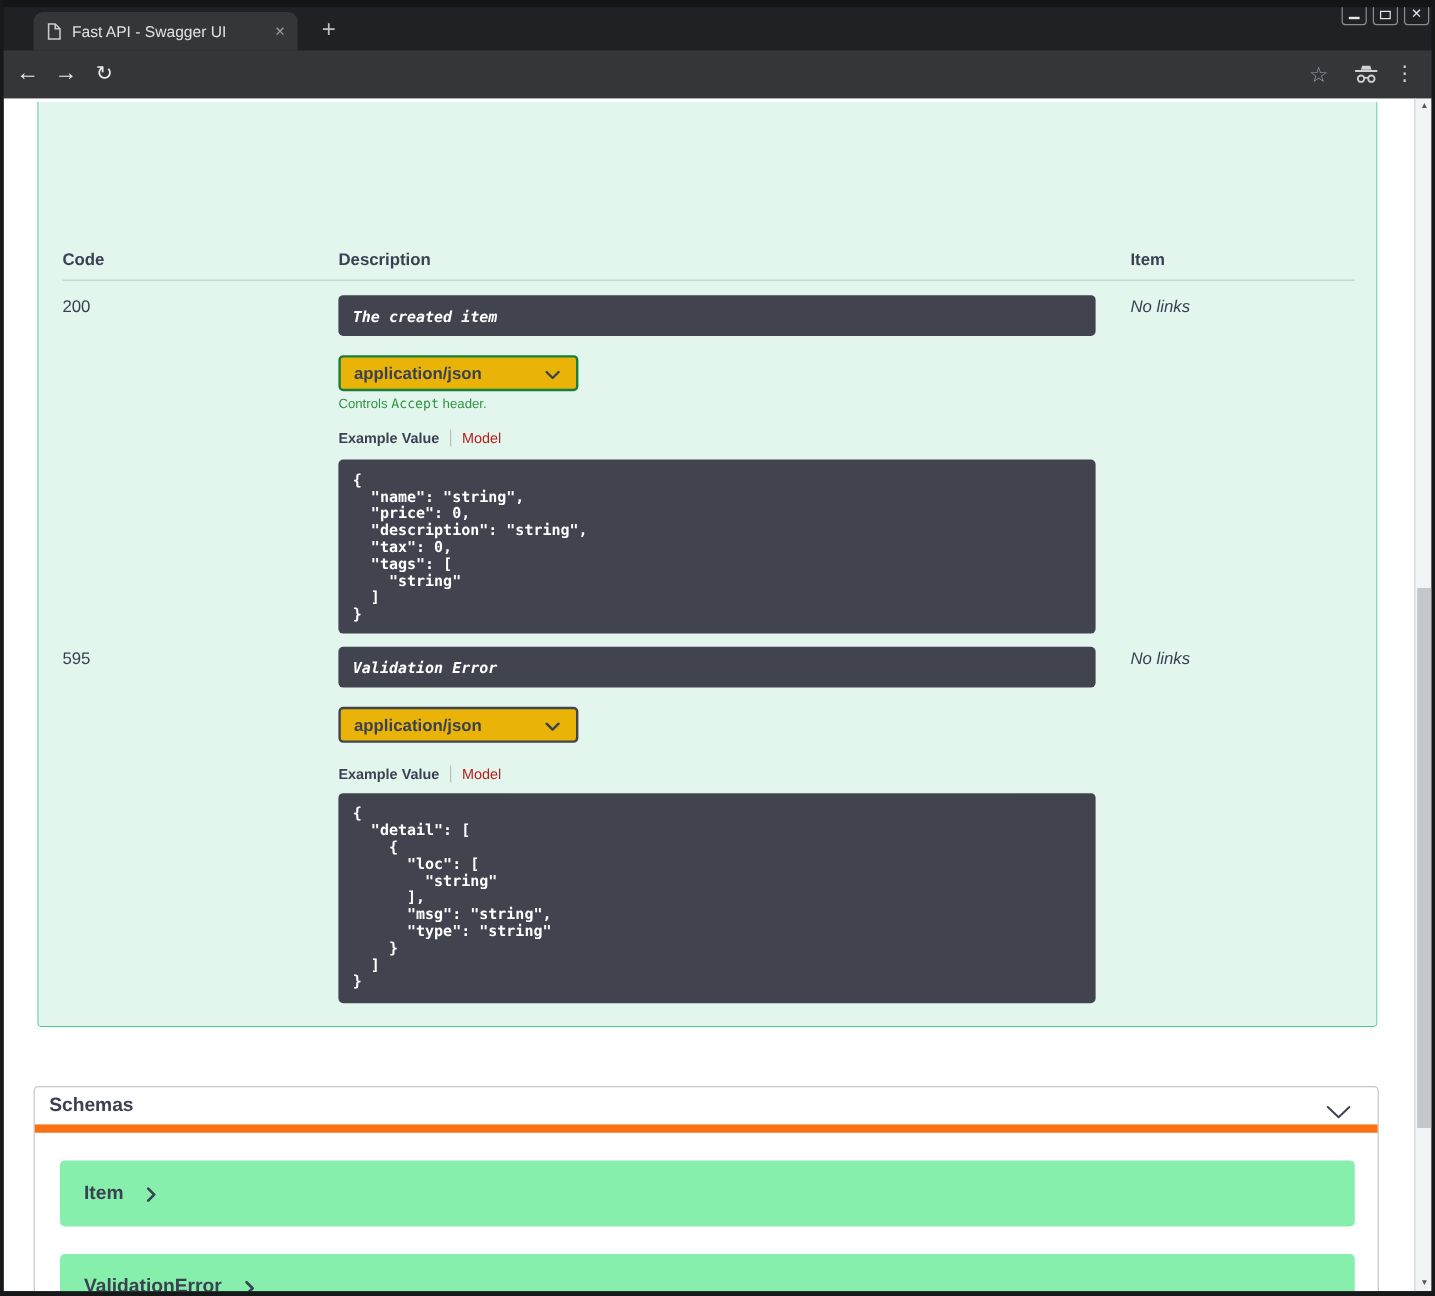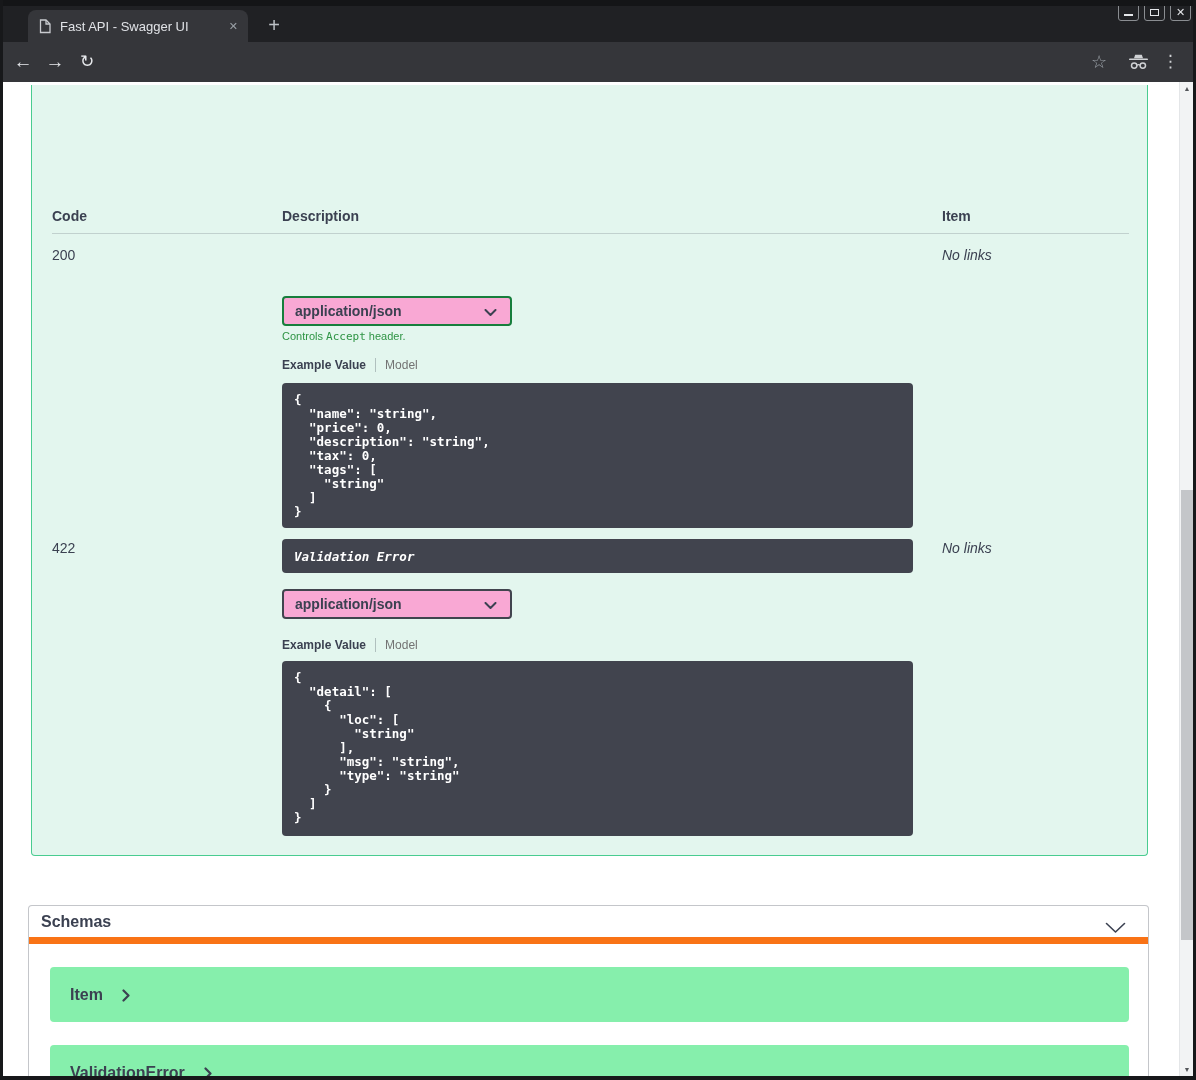--- a/index.html
+++ b/index.html
@@ -71,33 +71,33 @@
   .rc-1 { top:162px; } .rc-2 { top:455px; }
   .resp-nolinks { position:absolute; left:910px; font-size:14px; font-style:italic; color:#3b4151; }
   .nl-1 { top:162px; } .nl-2 { top:455px; }
 
   .desc-box { position:absolute; left:250px; width:631px; height:34px; background:#41444e; border-radius:4px;
               display:flex; align-items:center; }
   .db-1 { top:161px; } .db-2 { top:454px; }
   .desc-box span { margin-left:12px; font-family:"DejaVu Sans Mono", monospace; font-size:12.5px;
                    font-weight:700; font-style:italic; color:#ffffff; }
 
-  .media-select { position:absolute; left:250px; width:230px; height:30px; background:#f9a8d4;
+  .media-select { position:absolute; left:250px; width:200px; height:30px; background:#eab308;
                   border:2px solid #41444e; border-radius:4px; display:flex; align-items:center; }
   .ms-1 { top:211px; border-color:#177e3c; } .ms-2 { top:504px; }
   .media-select .ms-label { margin-left:11px; font-size:14px; font-weight:700; color:#3b4151; }
   .media-select svg { position:absolute; right:13px; top:11px; }
 
   .accept-note { position:absolute; left:250px; top:245px; font-size:11px; color:#2e9444; }
   .accept-note .mono { font-family:"DejaVu Sans Mono", monospace; font-size:11px; }
 
   .tabrow { position:absolute; left:250px; display:flex; align-items:center; height:15px;justify-content:space-between; }
   .tr-1 { top:272px; } .tr-2 { top:552px; }
   .tab-example { font-size:12px; font-weight:700; color:#3b4151; }
-  .tab-model { font-size:12px; color:#737373; }
+  .tab-model { font-size:12px; color:#b91c1c; }
   .tab-sep { width:1px; height:14px; background:rgba(59,65,81,.3); margin:0 9px; }
 
   .code-block { position:absolute; left:250px; width:631px; background:#41444e; border-radius:4px;
                 padding:10px 12px; }
   .cb-1 { top:298px; height:145px; } .cb-2 { top:576px; height:175px; }
   .code-block pre { font-family:"DejaVu Sans Mono", monospace; font-size:12.5px; line-height:14px;
                     font-weight:700; color:#ffffff; white-space:pre; }
 
   
   .schemas { position:absolute; left:25px; top:823px; width:1121px; height:300px; background:#ffffff;
@@ -173,20 +173,23 @@
   <div class="page">
 
     <div class="opblock">
 
       <span class="col-head ch-code">Code</span>
       <span class="col-head ch-desc">Description</span>
       <span class="col-head ch-links">Item</span>
       <div class="thead-line"></div>
 
       <span class="resp-code rc-1">200</span>
+      <div class="desc-box db-1">
+        <span>The created item</span>
+      </div>
       <div class="media-select ms-1">
         <span class="ms-label">application/json</span>
         <svg width="13" height="8" viewBox="0 0 13 8">
           <polyline points="1.5,1 6.5,6 11.5,1" fill="none" stroke="#3b4151" stroke-width="2" stroke-linecap="round" stroke-linejoin="round"></polyline>
         </svg>
       </div>
       <div class="accept-note"><span>Controls </span><span class="mono">Accept</span><span> header.</span></div>
       <div class="tabrow tr-1">
         <span class="tab-example">Example Value</span>
         <span class="tab-sep"></span>
@@ -198,21 +201,21 @@
   "price": 0,
   "description": "string",
   "tax": 0,
   "tags": [
     "string"
   ]
 }</pre>
       </div>
       <span class="resp-nolinks nl-1">No links</span>
 
-      <span class="resp-code rc-2">422</span>
+      <span class="resp-code rc-2">595</span>
       <div class="desc-box db-2">
         <span>Validation Error</span>
       </div>
       <div class="media-select ms-2">
         <span class="ms-label">application/json</span>
         <svg width="13" height="8" viewBox="0 0 13 8">
           <polyline points="1.5,1 6.5,6 11.5,1" fill="none" stroke="#3b4151" stroke-width="2" stroke-linecap="round" stroke-linejoin="round"></polyline>
         </svg>
       </div>
       <div class="tabrow tr-2">

